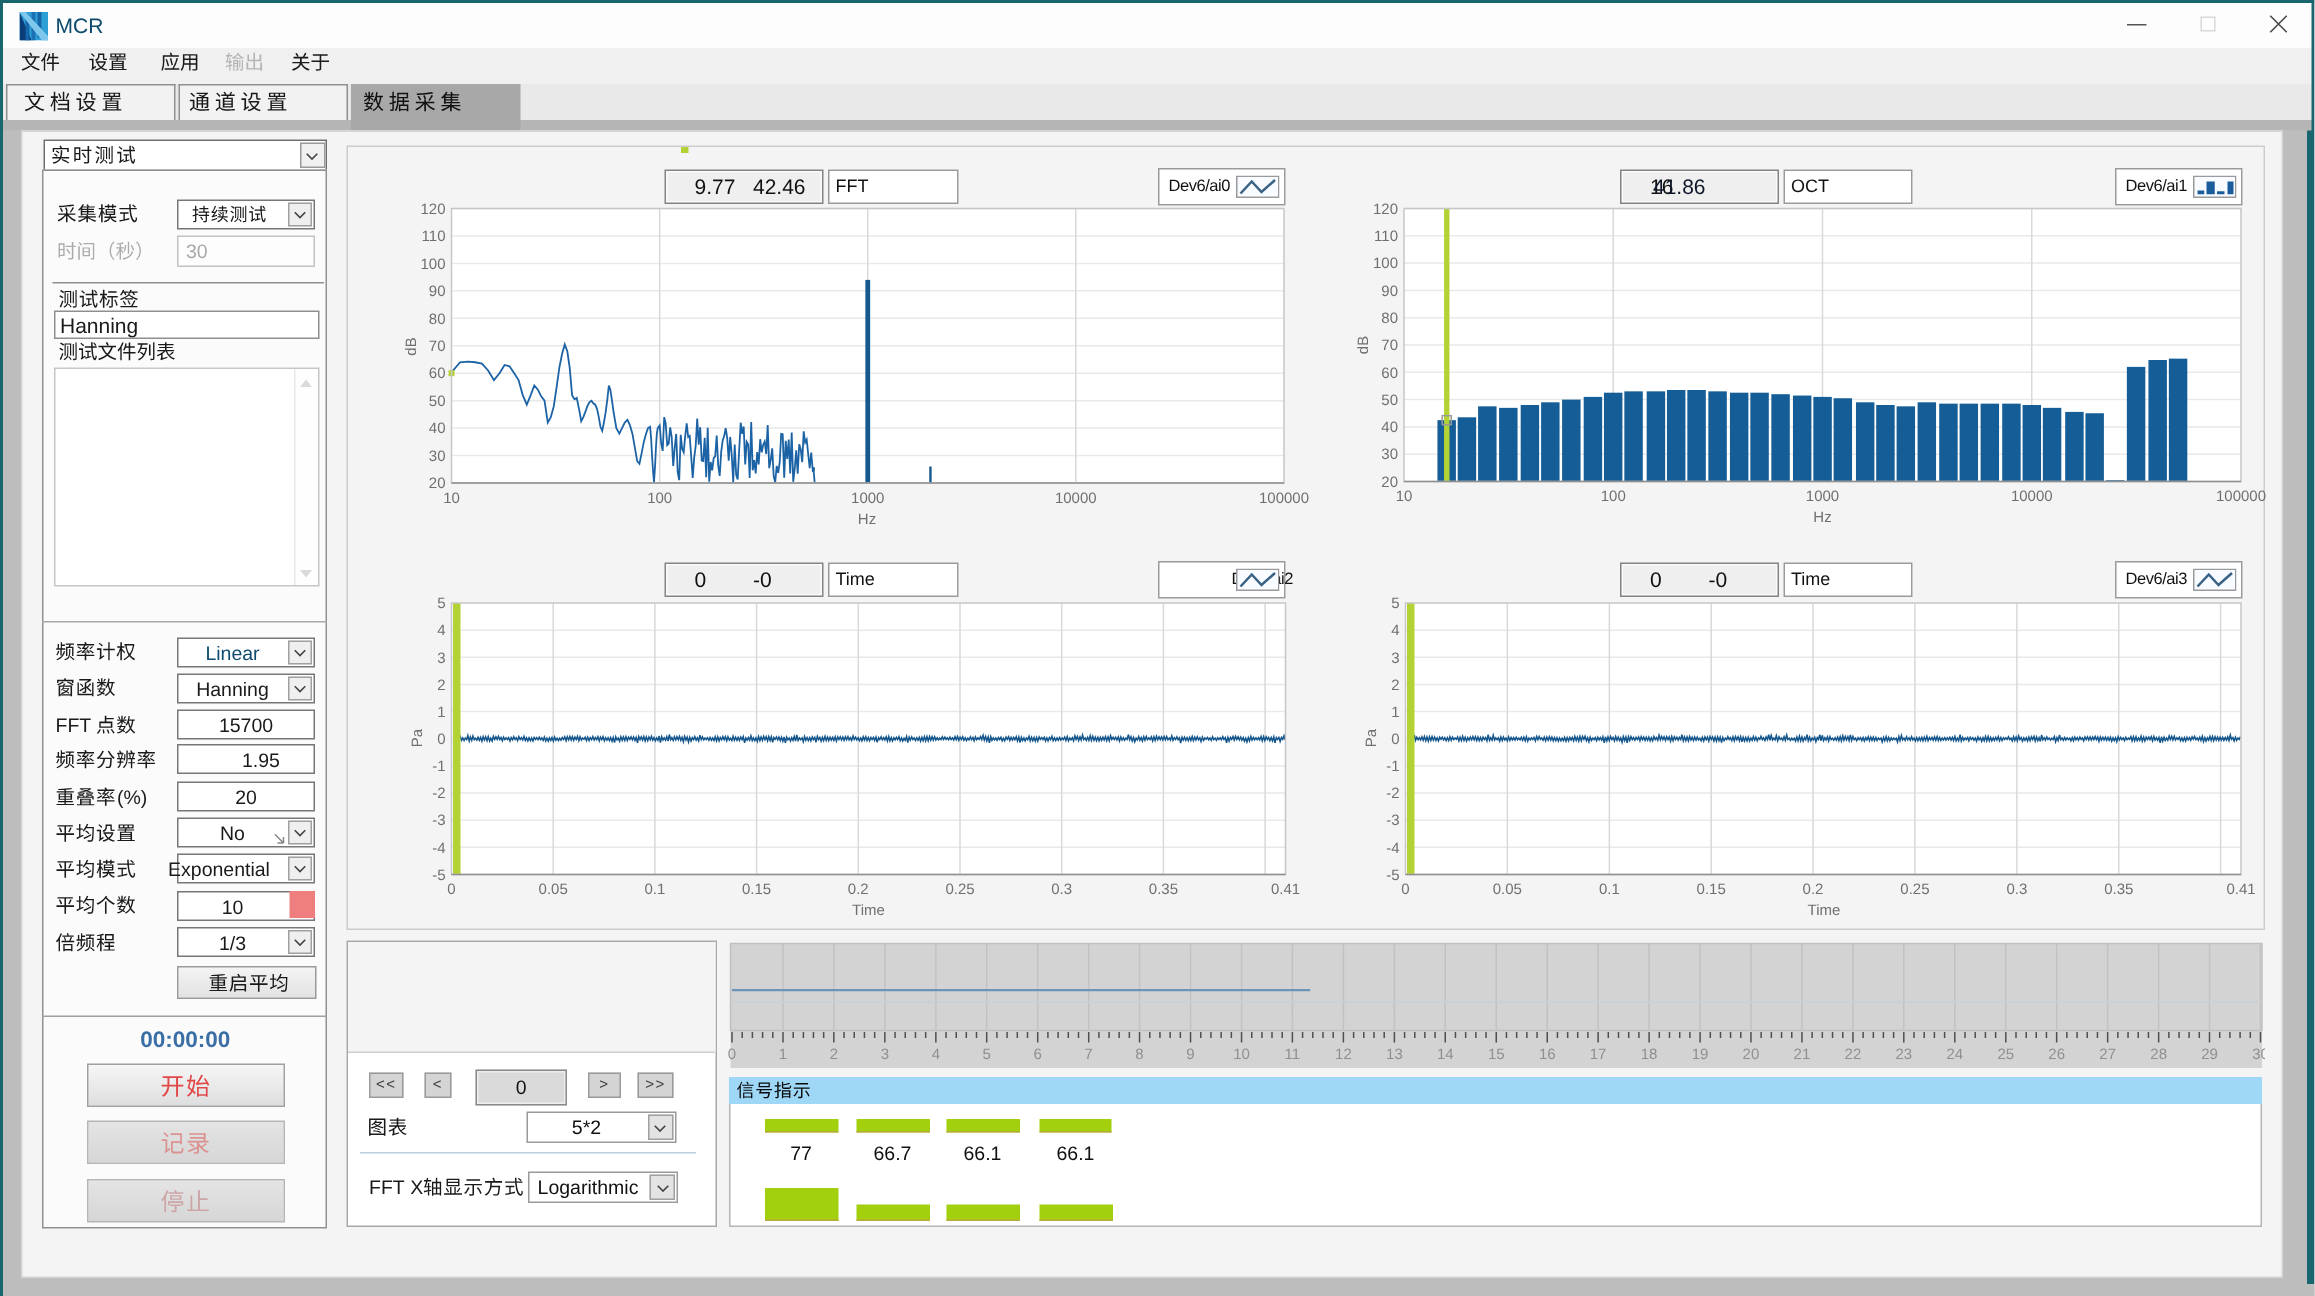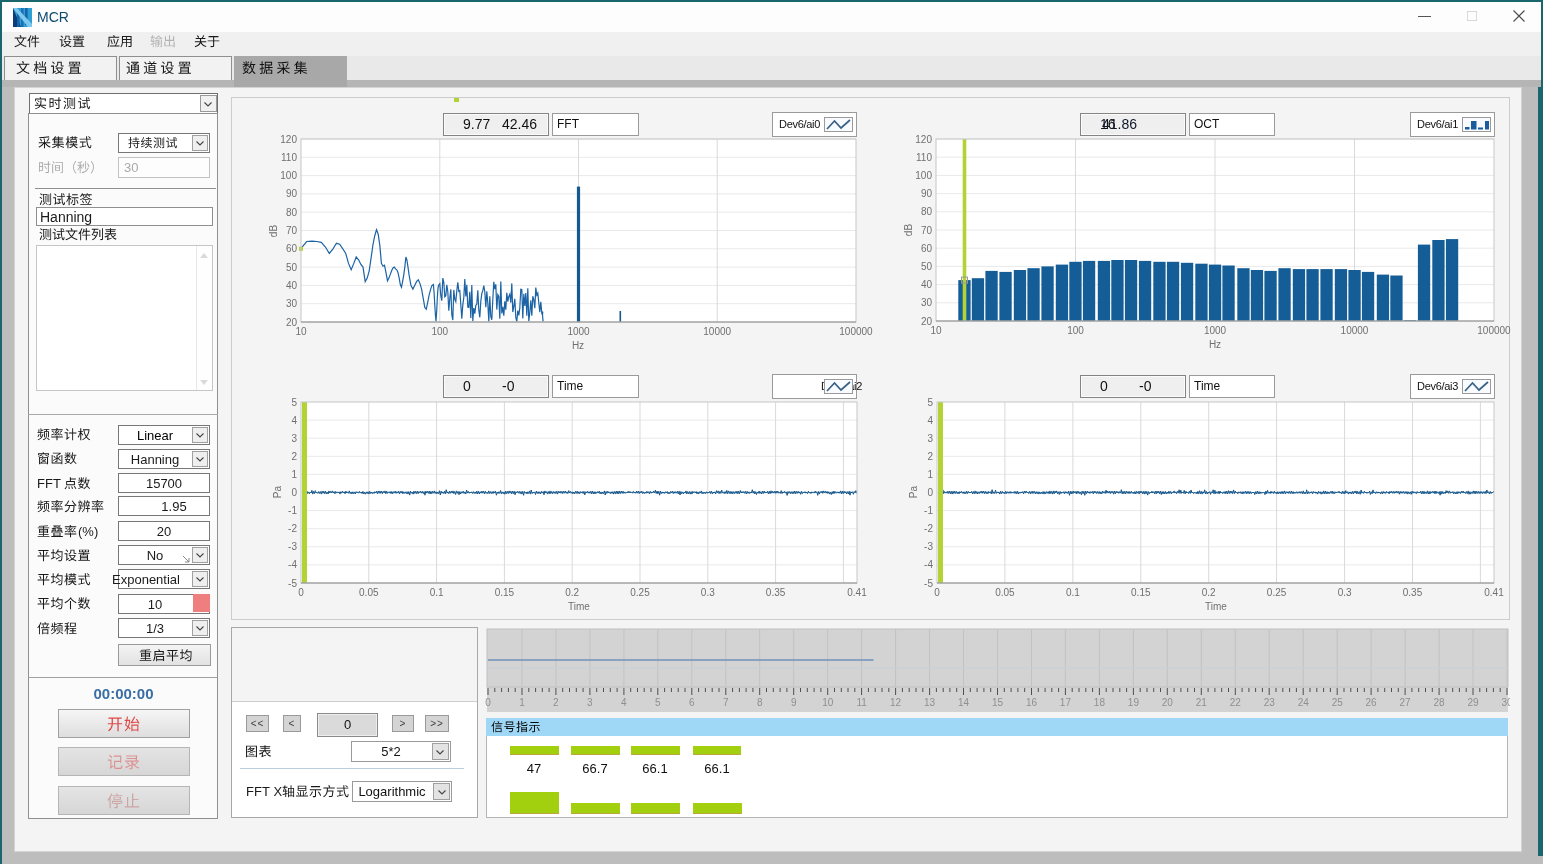--- a/index.html
+++ b/index.html
@@ -235,21 +235,21 @@
     <div class="abs" style="left:28px;top:414px;width:190px;height:1px;background:#a8a8a8"></div>
     <div class="abs" style="left:37px;top:427.2px;">
       <svg width="54" height="15" viewBox="0 0 54 15" style="display:block;overflow:visible" fill="#1a1a1a">
         <use href="#u39057" transform="translate(0.0,12.1) scale(0.1300,-0.1300)"></use>
         <use href="#u29575" transform="translate(13.5,12.1) scale(0.1300,-0.1300)"></use>
         <use href="#u35745" transform="translate(27.0,12.1) scale(0.1300,-0.1300)"></use>
         <use href="#u26435" transform="translate(40.5,12.1) scale(0.1300,-0.1300)"></use>
       </svg>
     </div>
     <div class="abs" style="left:118px;top:425px;width:92px;height:20px;background:#fff;border:1px solid #777"></div>
-    <div class="abs t" style="left:118px;top:425px;width:74px;height:20px;font-size:13px;color:#000000;display:flex;align-items:center;justify-content:center">Linear</div>
+    <div class="abs t" style="left:118px;top:425px;width:74px;height:20px;font-size:13px;color:#0c4a6e;display:flex;align-items:center;justify-content:center">Linear</div>
     <div class="abs" style="left:192px;top:426.7px;width:16px;height:16px;background:#efefef;border:1px solid #a0a0a0"></div>
     <svg class="abs" style="left:196px;top:433px" width="8" height="5" viewBox="0 0 8 5">
       <path d="M0.5 0.5 L4 4 L7.5 0.5" fill="none" stroke="#444" stroke-width="1.1"></path>
     </svg>
     <div class="abs" style="left:37px;top:451.1px;">
       <svg width="41" height="15" viewBox="0 0 41 15" style="display:block;overflow:visible" fill="#1a1a1a">
         <use href="#u31383" transform="translate(0.0,12.1) scale(0.1300,-0.1300)"></use>
         <use href="#u20989" transform="translate(13.5,12.1) scale(0.1300,-0.1300)"></use>
         <use href="#u25968" transform="translate(27.0,12.1) scale(0.1300,-0.1300)"></use>
       </svg>
@@ -894,21 +894,21 @@
     <div class="abs" style="left:486px;top:718px;width:1022px;height:18px;background:#9fd7f7"></div>
     <div class="abs" style="left:491px;top:720.0px;">
       <svg width="50" height="14" viewBox="0 0 50 14" style="display:block;overflow:visible" fill="#0a0a0a">
         <use href="#u20449" transform="translate(0.0,11.2) scale(0.1200,-0.1200)"></use>
         <use href="#u21495" transform="translate(12.5,11.2) scale(0.1200,-0.1200)"></use>
         <use href="#u25351" transform="translate(25.0,11.2) scale(0.1200,-0.1200)"></use>
         <use href="#u31034" transform="translate(37.5,11.2) scale(0.1200,-0.1200)"></use>
       </svg>
     </div>
     <div class="abs" style="left:510px;top:746px;width:49px;height:9px;background:#a2cf0e;border-bottom:1px solid #b9a93c"></div>
-    <div class="abs t" style="left:504px;top:761px;width:60px;text-align:center;font-size:13px;color:#111">47</div>
+    <div class="abs t" style="left:504px;top:761px;width:60px;text-align:center;font-size:13px;color:#111">77</div>
     <div class="abs" style="left:571px;top:746px;width:49px;height:9px;background:#a2cf0e;border-bottom:1px solid #b9a93c"></div>
     <div class="abs t" style="left:565px;top:761px;width:60px;text-align:center;font-size:13px;color:#111">66.7</div>
     <div class="abs" style="left:631px;top:746px;width:49px;height:9px;background:#a2cf0e;border-bottom:1px solid #b9a93c"></div>
     <div class="abs t" style="left:625px;top:761px;width:60px;text-align:center;font-size:13px;color:#111">66.1</div>
     <div class="abs" style="left:693px;top:746px;width:48px;height:9px;background:#a2cf0e;border-bottom:1px solid #b9a93c"></div>
     <div class="abs t" style="left:687px;top:761px;width:60px;text-align:center;font-size:13px;color:#111">66.1</div>
     <div class="abs" style="left:510px;top:792px;width:49px;height:22px;background:#a2cf0e;border-bottom:1px solid #b9a93c"></div>
     <div class="abs" style="left:571px;top:803px;width:49px;height:11px;background:#a2cf0e;border-bottom:1px solid #b9a93c"></div>
     <div class="abs" style="left:631px;top:803px;width:49px;height:11px;background:#a2cf0e;border-bottom:1px solid #b9a93c"></div>
     <div class="abs" style="left:693px;top:803px;width:49px;height:11px;background:#a2cf0e;border-bottom:1px solid #b9a93c"></div>

